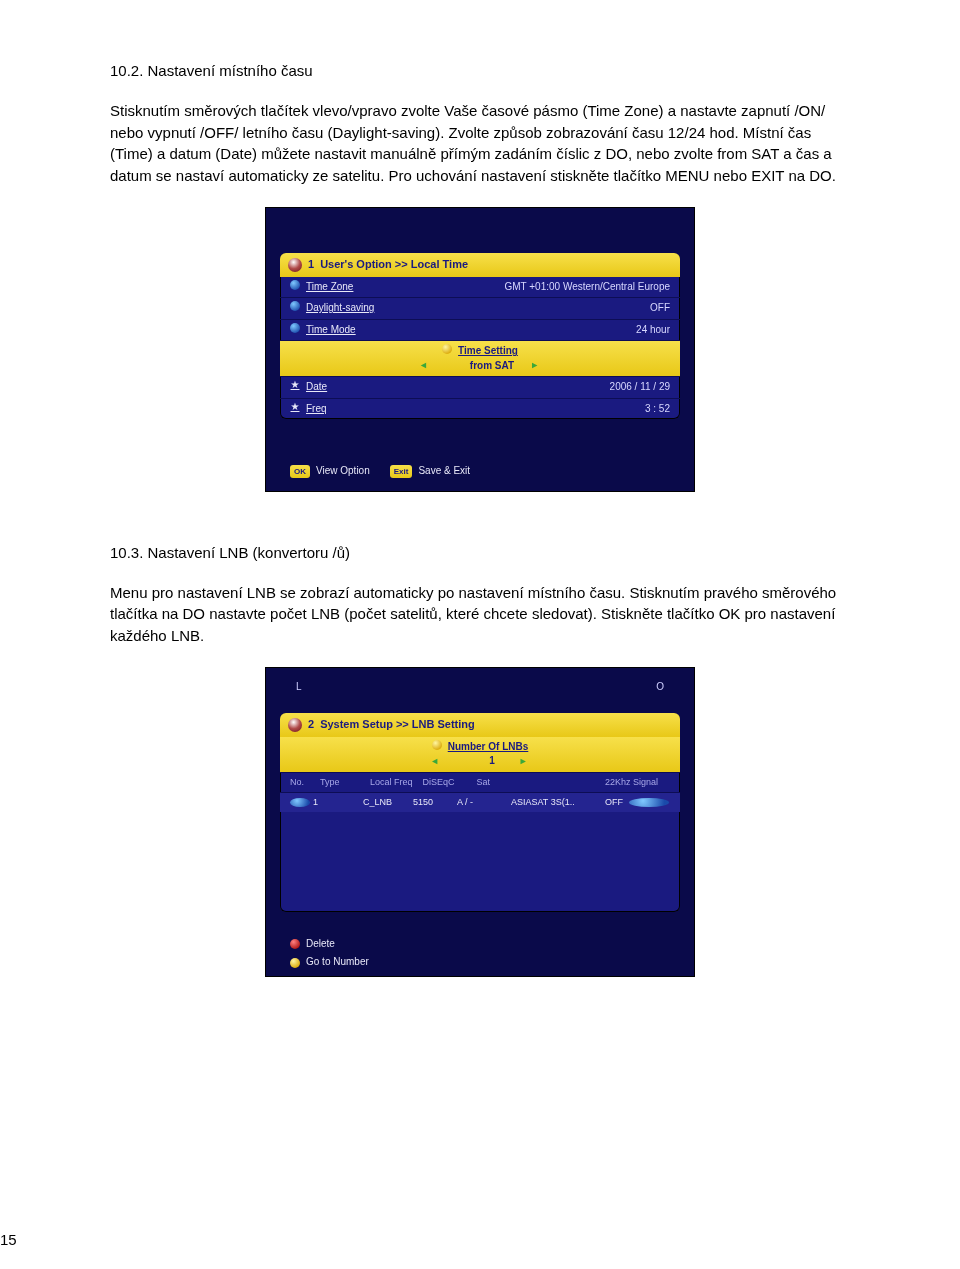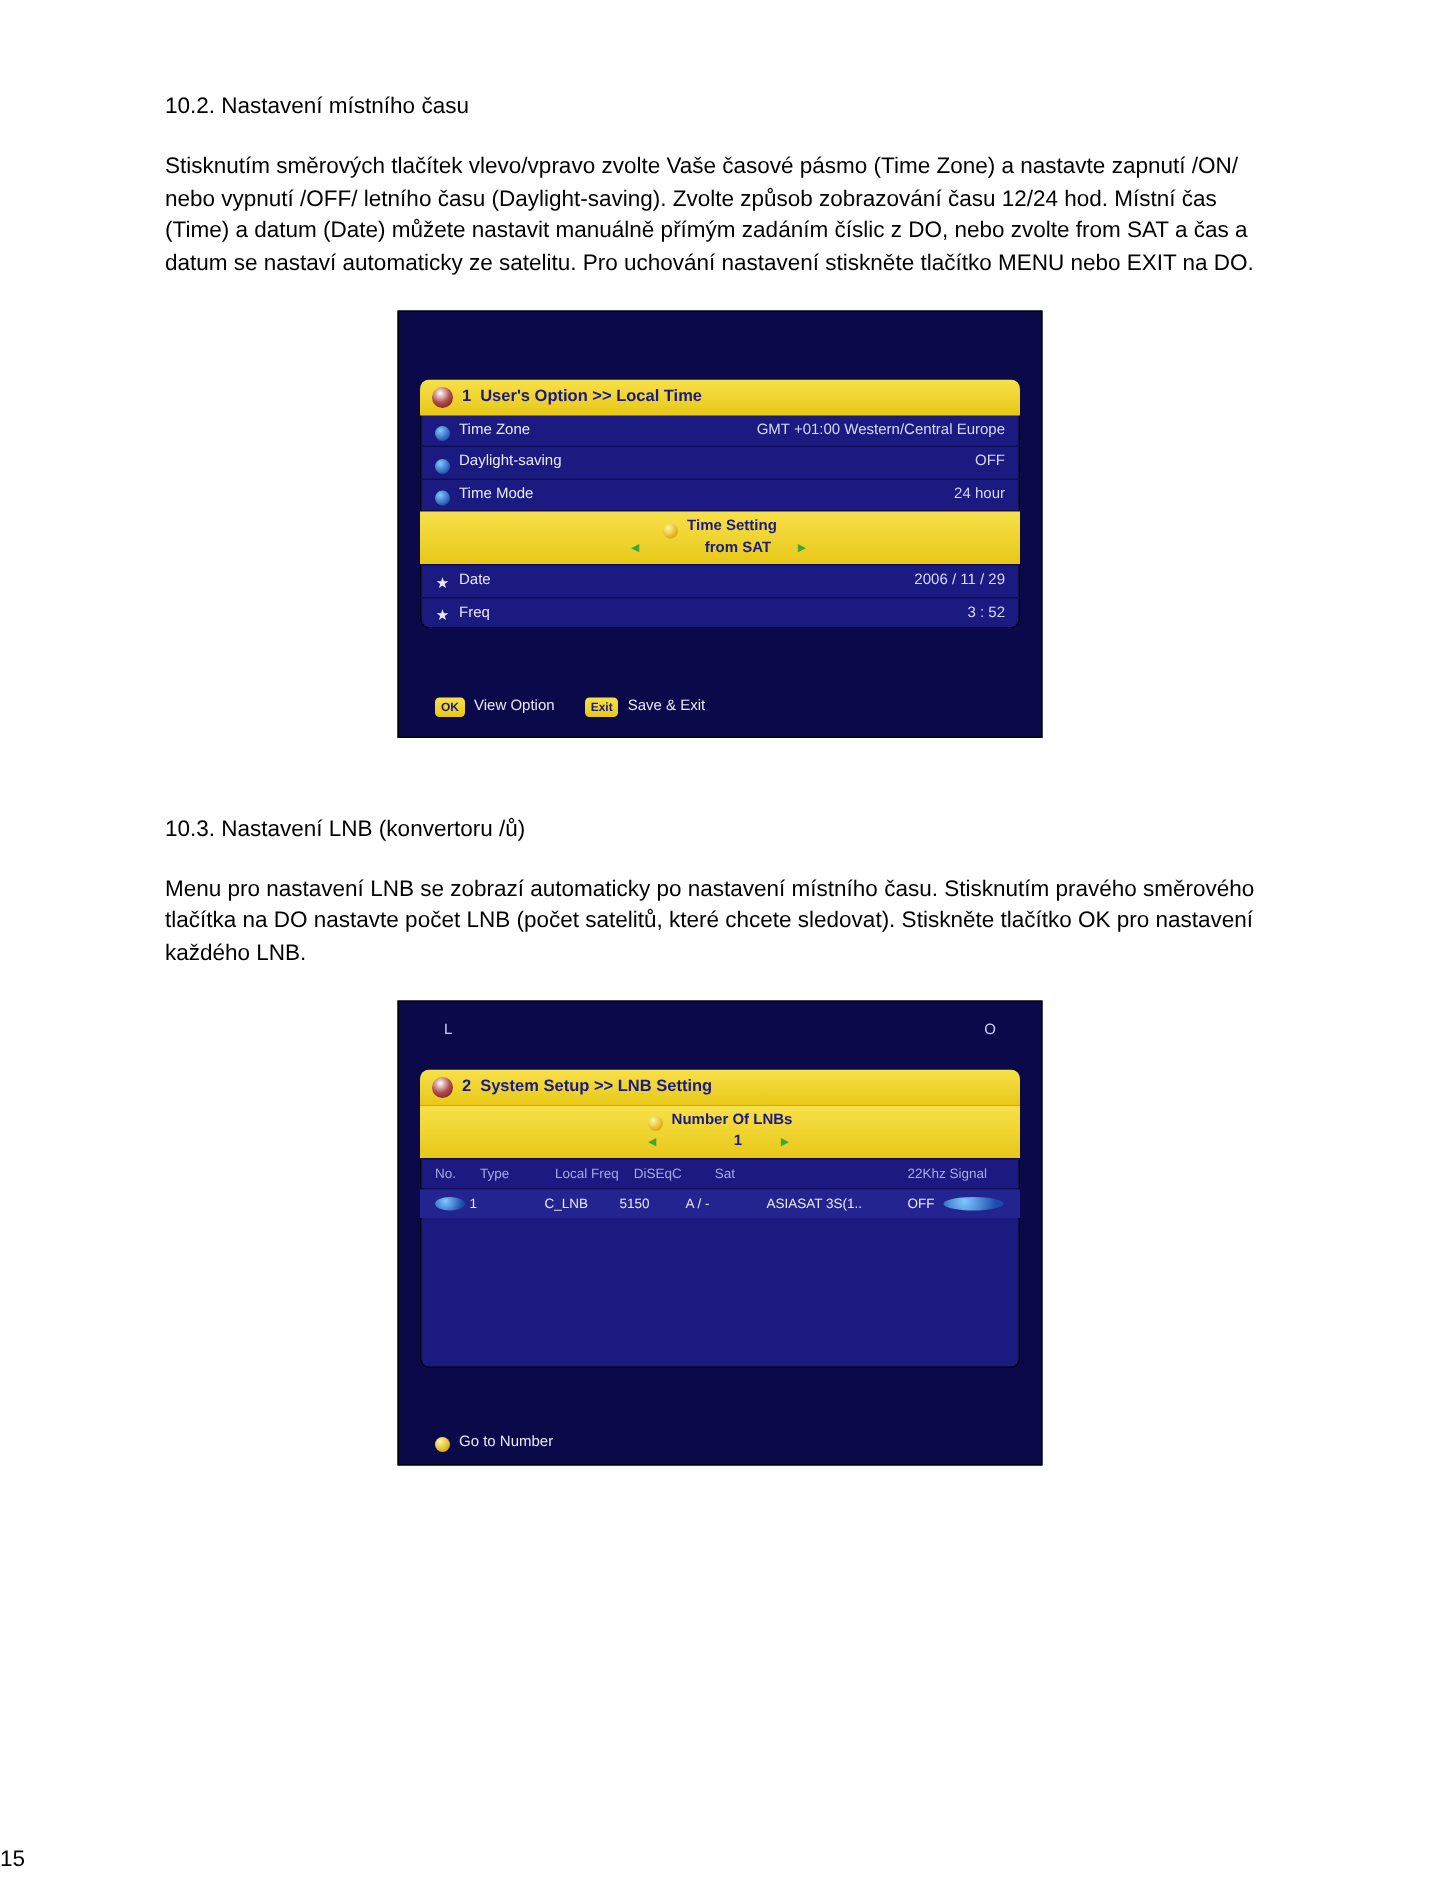--- a/index.html
+++ b/index.html
@@ -74,21 +74,21 @@
   .menu-row .bullet.yellow {
     background: radial-gradient(circle at 35% 30%, #fff6a0 0%, #d8a500 80%);
   }
   .menu-row .bullet.star {
     background: none;
     color: #e8e8f8;
     font-size: 10px;
     line-height: 10px;
     text-align: center;
   }
-  .menu-row .left { display: flex; align-items: flex-end; }
+  .menu-row .left { display: flex; align-items: flex-start; text-decoration: underline; }
   .menu-row.sel {
     background: linear-gradient(#f7e04a, #e8c817);
     color: #1a1a80;
     flex-direction: column;
   }
   .menu-row.sel .label, .menu-row.sel .val { color: #1a1a80; font-weight: bold; }
   .menu-row .arrows { color: #3aa83a; font-size: 9px; letter-spacing: 2px; }
   .val { color: #d8d8ff; margin-left: 24px; }
   .menu-row.sel .arrows { color: #3aa83a; }
   .footer-row {
@@ -292,19 +292,23 @@
       <span>ASIASAT 3S(1..</span>
       <span style="display:flex;align-items:center;gap:4px;">
           <span>OFF</span>
           <span class="rbullet"></span>
         </span>
     </div>
     <div style="height:100px;"></div>
   </div>
   <div class="s2-footer">
     <div class="fline">
+      <div class="reddot"></div>
+      <span>Delete</span>
+    </div>
+    <div class="fline">
       <div class="yellowdot"></div>
       <span>Go to Number</span>
     </div>
   </div>
 </div>
 
 <div class="page-num">15</div>
 
 </body></html>

